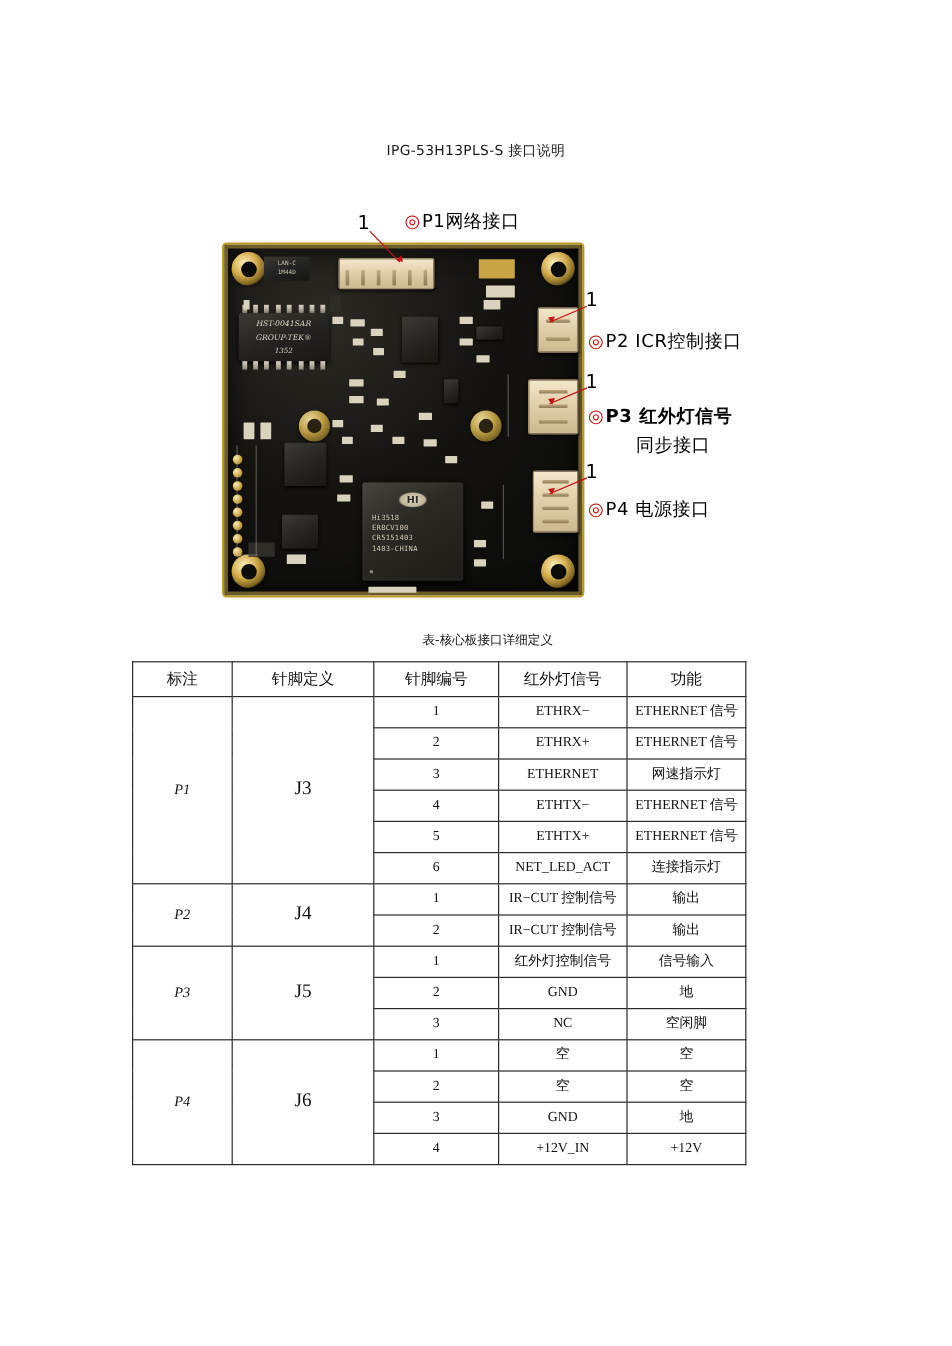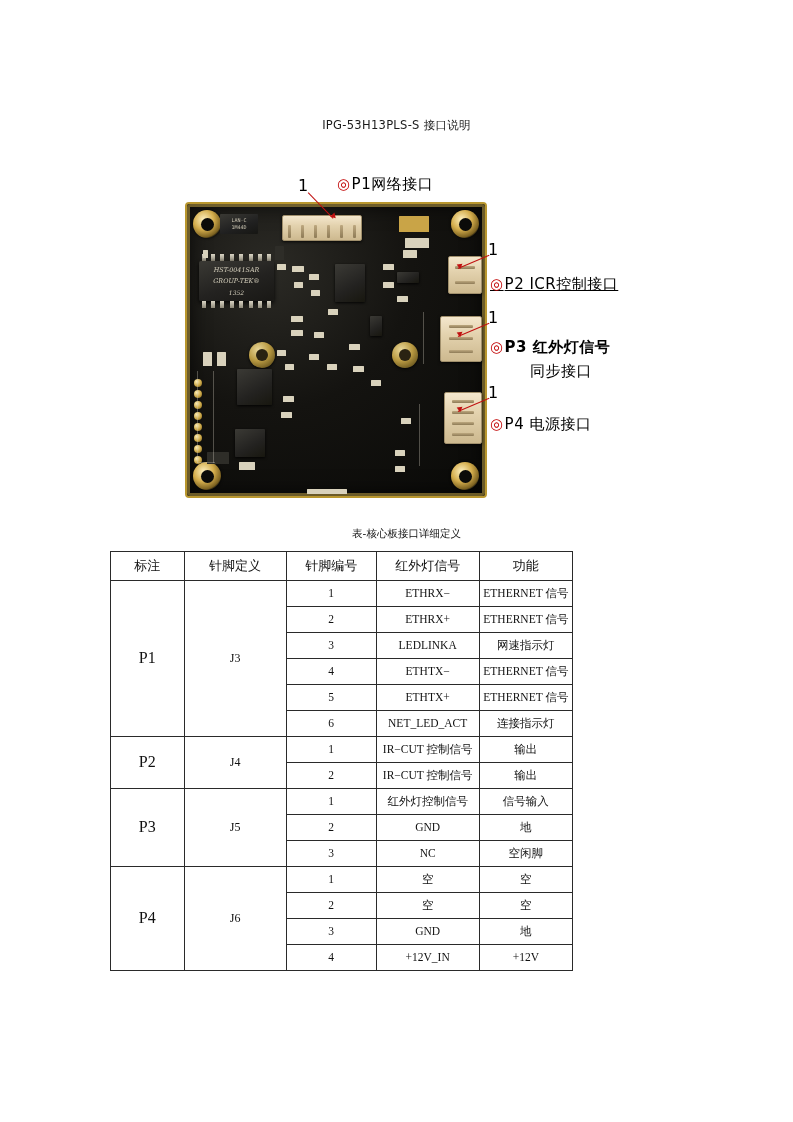--- a/index.html
+++ b/index.html
@@ -307,21 +307,21 @@
     text-align: center;
     font-family: "DejaVu Sans", "Liberation Sans", sans-serif;
     font-size: 10.5px;
     color: #111;
     padding-left: 10px;
   }
   table.spec {
     position: absolute;
     left: 110px;
     top: 551px;
-    width: 463px;
+    width: 512px;
     border-collapse: collapse;
     font-family: "Liberation Serif", "DejaVu Serif", serif;
     font-size: 11.5px;
     color: #111;
     padding-left: 42px;
   }
   table.spec td, table.spec th {
     border: 1px solid #2a2a2a;
     text-align: center;
     vertical-align: middle;
@@ -329,22 +329,22 @@
     font-weight: normal;
     line-height: 1.15;
   }
   table.spec thead th {
     height: 24px;
     font-size: 13px;
   }
   table.spec tbody td {
     height: 21px;
   }
-  td.col-mark  { width: 96px; font-size: 16px; }
-  td.col-silk  { width: 140px; font-weight: bold; font-size: 12px; }
+  td.col-mark  { width: 96px; font-size: 12px; font-style: italic; }
+  td.col-silk  { width: 140px; font-weight: bold; font-size: 16px; }
   td.col-pin   { width: 122px; }
   td.col-def   { width: 110px; }
   td.col-func  { width: 105px; }
   th.col-mark  { width: 96px; }
   th.col-silk  { width: 140px; }
   th.col-pin   { width: 122px; }
   th.col-def   { width: 110px; }
   th.col-func  { width: 105px; }
 </style>
 </head>
@@ -389,20 +389,28 @@
       <i></i>
         <i></i>
         <i></i>
         <i></i>
         <i></i>
         <i></i>
         <i></i>
         <i></i>
     </div>
 
+    <div class="soc">
+      <div class="logo">HI</div>
+      <div>Hi3518</div>
+      <div>ERBCV100</div>
+      <div>CR5151403</div>
+      <div>1403-CHINA</div>
+      <div class="dot"></div>
+    </div>
 
     <div class="chip-sm c1"></div>
     <div class="chip-sm c2"></div>
     <div class="chip-sm c3"></div>
     <div class="chip-sm c4"></div>
     <div class="chip-sm c5"></div>
 
     <div class="pad-col">
       <i></i>
         <i></i>
@@ -483,21 +491,21 @@
   <div class="pin1" style="left:198px;top:6px;">1</div>
   <div class="leader" style="left:208px;top:22px;width:36px;transform:rotate(46deg);"></div>
   <div class="arrowhead" style="left:231px;top:44px;border-width:5px 3px 0 3px;border-color:#c01010 transparent transparent transparent;transform:rotate(-44deg);"></div>
   <div class="ann" style="left:237px;top:5px;">
     <span class="tgt">◎</span><span>P1网络接口</span>
   </div>
 
   <div class="pin1" style="left:388px;top:70px;">1</div>
   <div class="leader" style="left:358px;top:98px;width:34px;transform:rotate(-23deg);"></div>
   <div class="arrowhead" style="left:356px;top:93px;border-width:5px 3px 0 3px;border-color:#c01010 transparent transparent transparent;transform:rotate(113deg);"></div>
-  <div class="ann" style="left:390px;top:105px;text-decoration:underline;">
+  <div class="ann" style="left:390px;top:105px;">
     <span class="tgt">◎</span><span>P2 ICR控制接口</span>
   </div>
 
   <div class="pin1" style="left:388px;top:138px;">1</div>
   <div class="leader" style="left:358px;top:166px;width:34px;transform:rotate(-23deg);"></div>
   <div class="arrowhead" style="left:356px;top:161px;border-width:5px 3px 0 3px;border-color:#c01010 transparent transparent transparent;transform:rotate(113deg);"></div>
   <div class="ann" style="left:390px;top:168px;font-weight:bold;">
     <span class="tgt">◎</span><span>P3 红外灯信号</span>
   </div>
   <div class="ann" style="left:430px;top:192px;">同步接口</div>
@@ -531,21 +539,21 @@
       <td class="col-def">ETHRX−</td>
       <td class="col-func">ETHERNET 信号</td>
     </tr>
     <tr>
       <td class="col-pin">2</td>
       <td class="col-def">ETHRX+</td>
       <td class="col-func">ETHERNET 信号</td>
     </tr>
     <tr>
       <td class="col-pin">3</td>
-      <td class="col-def">LEDLINKA</td>
+      <td class="col-def">ETHERNET</td>
       <td class="col-func">网速指示灯</td>
     </tr>
     <tr>
       <td class="col-pin">4</td>
       <td class="col-def">ETHTX−</td>
       <td class="col-func">ETHERNET 信号</td>
     </tr>
     <tr>
       <td class="col-pin">5</td>
       <td class="col-def">ETHTX+</td>

